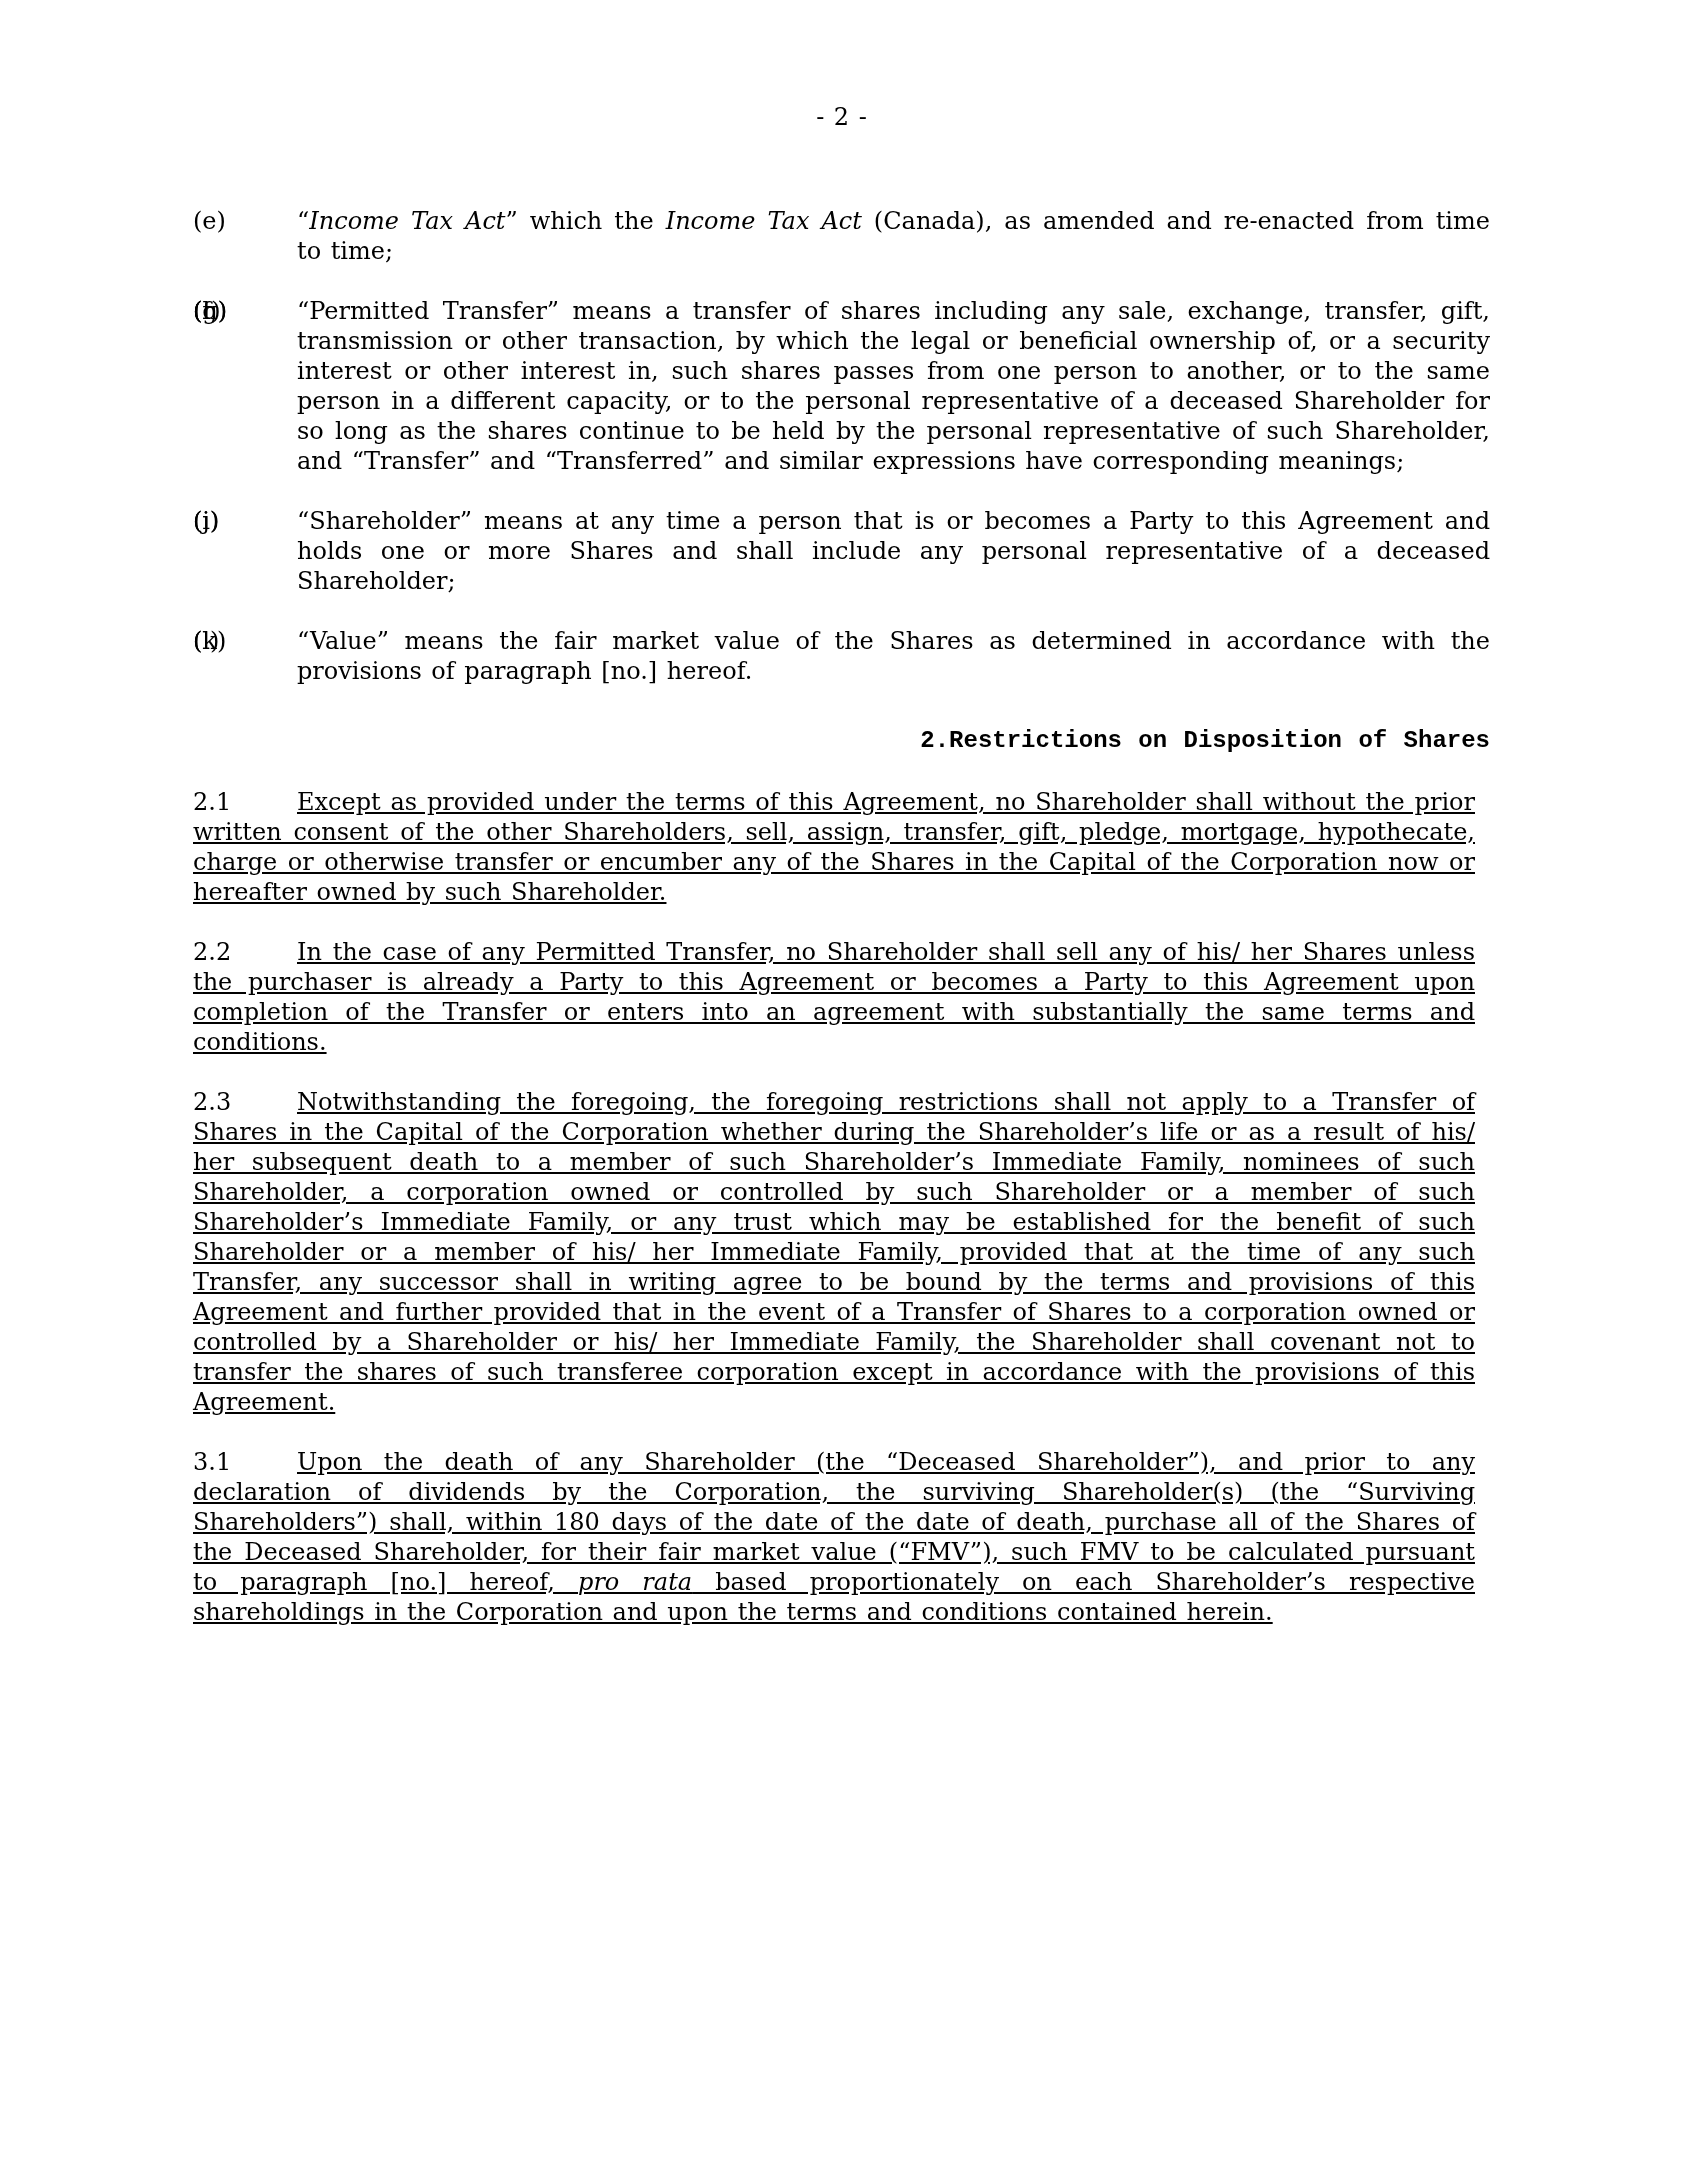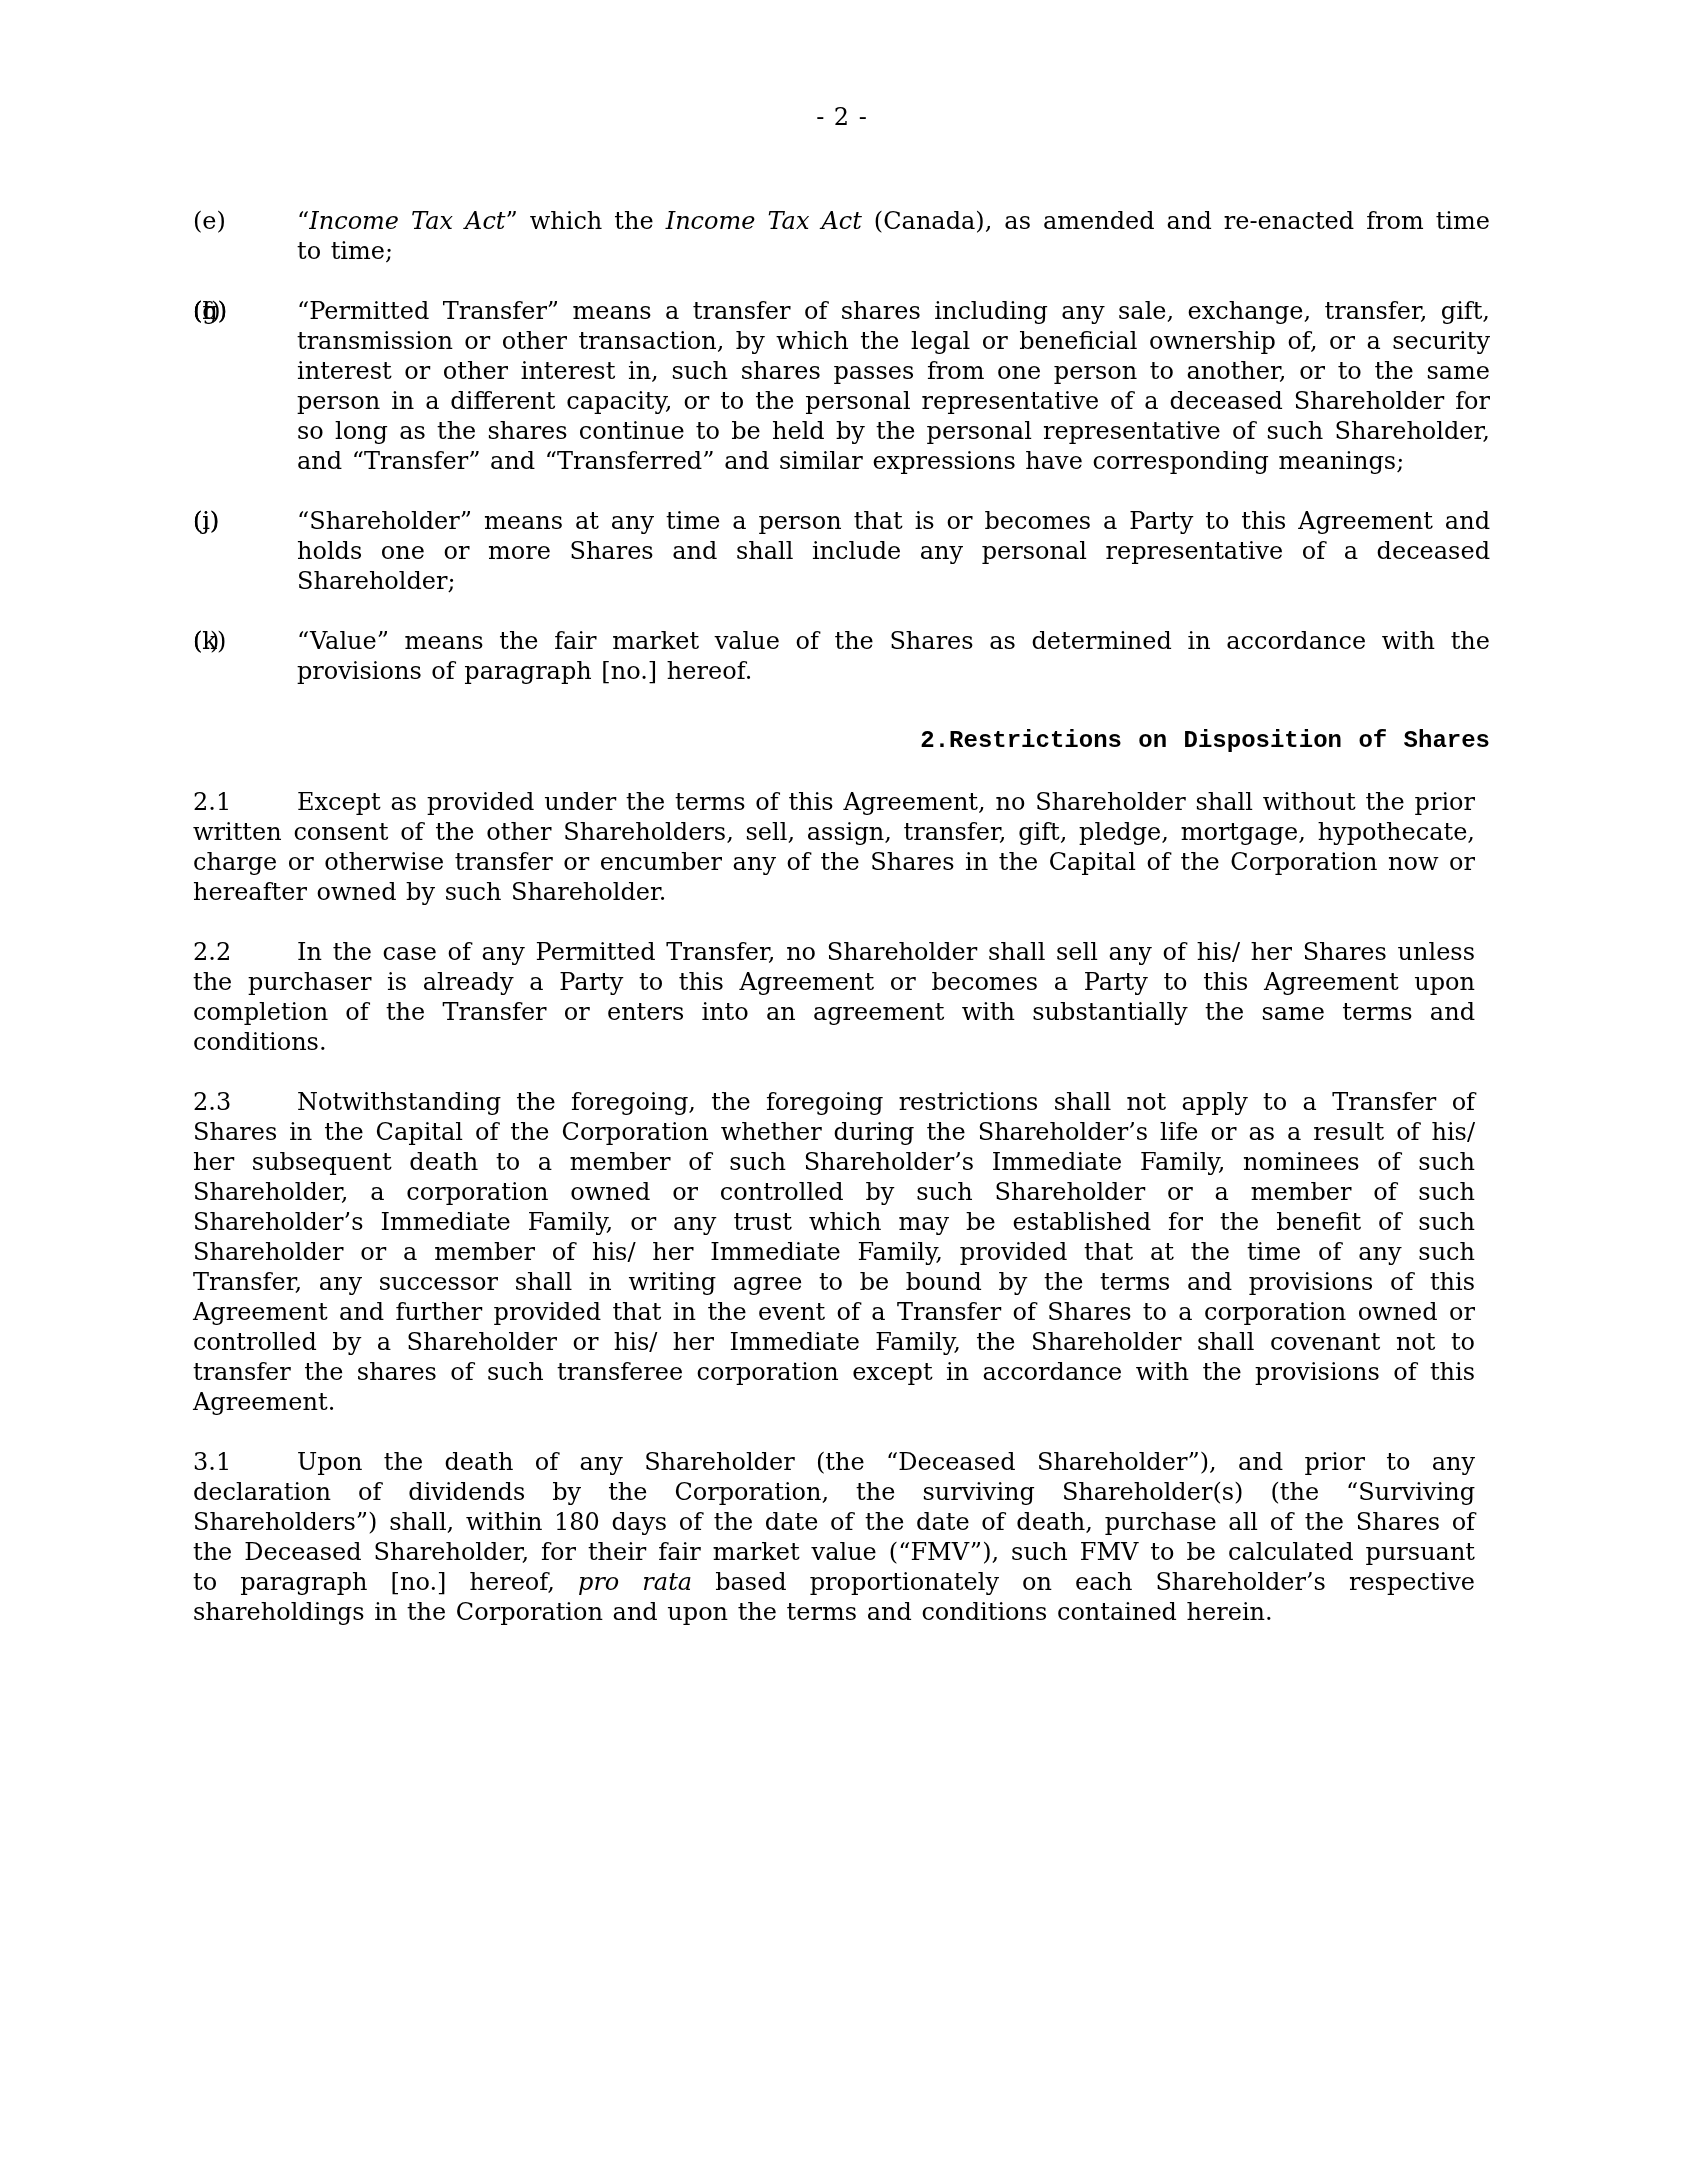--- a/index.html
+++ b/index.html
@@ -25,20 +25,21 @@
     text-align:justify;
     margin:0 0 30px 0;
   }
   .def-label{
     position:absolute;
     left:0;top:0;
   }
   .para{
     text-align:justify;
     margin:0 15px 30px 0;
+    text-decoration:underline;
   }
   .pnum{
     display:inline-block;
     width:104px;
   }
   .heading{
     font-weight:bold;
     text-align:right;
     margin:40px 0 31px 0;
     font-family:Liberation Mono, monospace;

